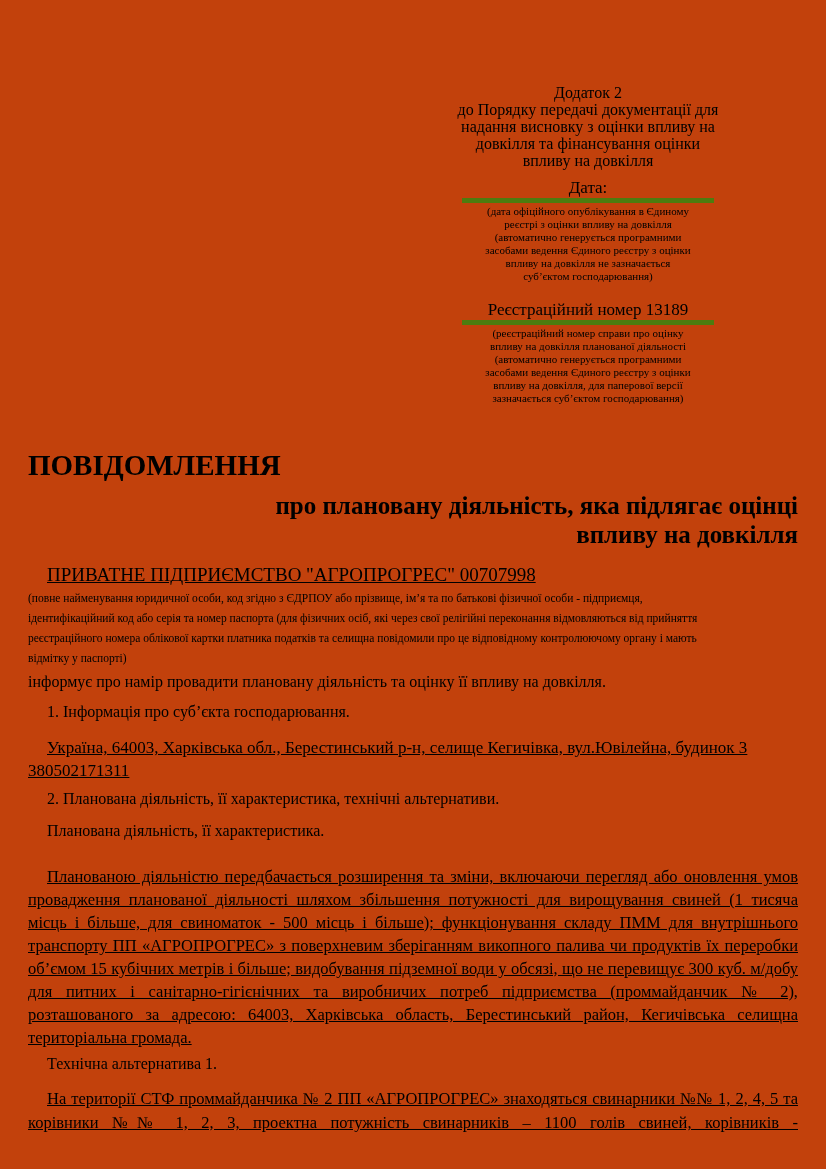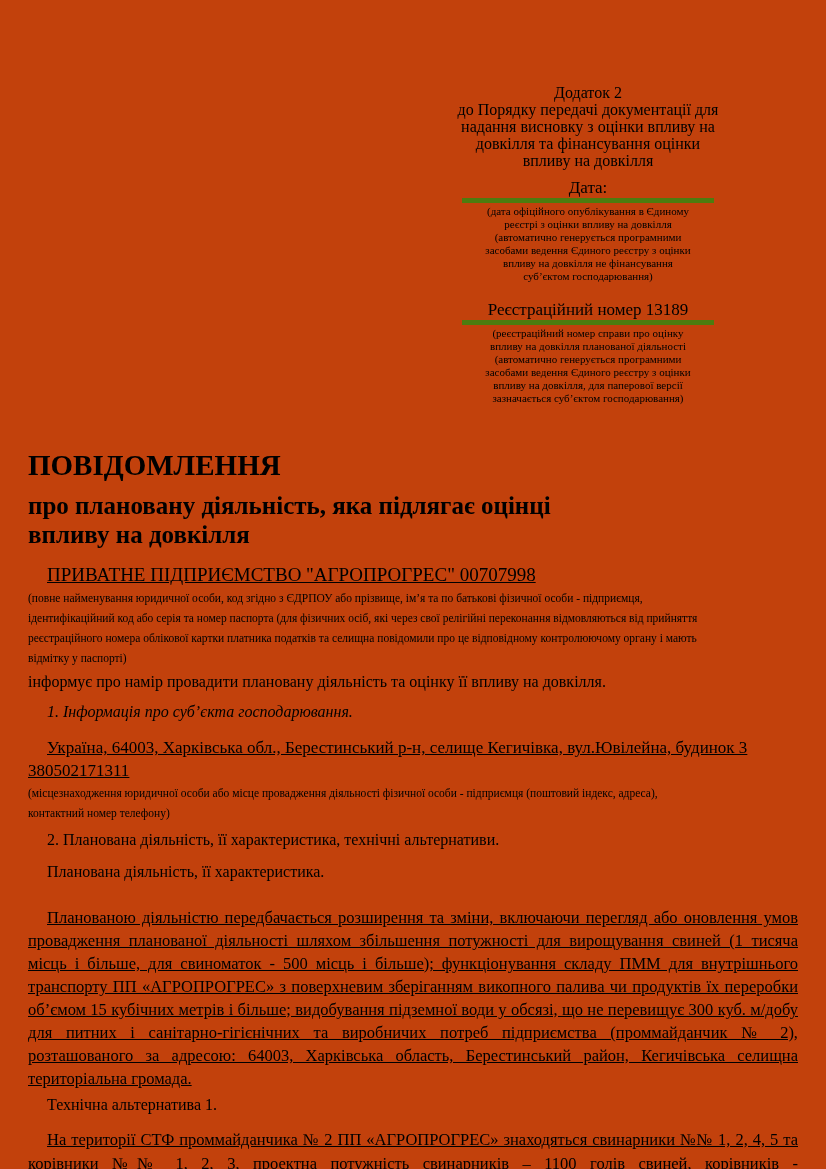--- a/index.html
+++ b/index.html
@@ -34,21 +34,21 @@
   .sig-note { font-size: 11px; line-height: 13px; margin-top: 2px; }
   
   .doc-title {
     text-align: left;
     font-size: 29px;
     font-weight: bold;
     line-height: 33px;
     margin-top: 44px;
   }
   .doc-subtitle {
-    text-align: left;
+    text-align: right;
     font-size: 25px;
     font-weight: bold;
     line-height: 29px;
     margin-top: 9px;
   }
   
   .company-line {
     font-size: 19px;
     line-height: 23px;
     text-decoration: underline;
@@ -57,21 +57,21 @@
   }
   .center-note {
     text-align: left;
     font-size: 11.5px;
     line-height: 20px;
     margin-top: 2px;
   }
   .body-par { font-size: 16px; line-height: 21px; }
   .indent { text-indent: 19px; }
   .intro { margin-top: 3px; }
-  .heading1 { margin-top: 9px; font-style: italic; }
+  .heading1 { margin-top: 9px; }
   .address {
     font-size: 17px;
     line-height: 23px;
     text-decoration: underline;
     text-indent: 19px;
     margin-top: 14px;
   }
   .address-note { margin-top: 1px; }
   .heading2 { margin-top: 6px; }
   .subheading { margin-top: 11px; }
@@ -104,21 +104,21 @@
       <div class="appendix-line">довкілля та фінансування оцінки</div>
       <div class="appendix-line">впливу на довкілля</div>
     </div>
 
     <div class="sig-line">Дата:</div>
     <div class="sig-note">
       <div>(дата офіційного опублікування в Єдиному</div>
       <div>реєстрі з оцінки впливу на довкілля</div>
       <div>(автоматично генерується програмними</div>
       <div>засобами ведення Єдиного реєстру з оцінки</div>
-      <div>впливу на довкілля не фінансування</div>
+      <div>впливу на довкілля не зазначається</div>
       <div>суб’єктом господарювання)</div>
     </div>
 
     <div class="sig-line reg-sig">Реєстраційний номер 13189</div>
     <div class="sig-note">
       <div>(реєстраційний номер справи про оцінку</div>
       <div>впливу на довкілля планованої діяльності</div>
       <div>(автоматично генерується програмними</div>
       <div>засобами ведення Єдиного реєстру з оцінки</div>
       <div>впливу на довкілля, для паперової версії</div>
@@ -138,24 +138,20 @@
     <div>ідентифікаційний код або серія та номер паспорта (для фізичних осіб, які через свої релігійні переконання відмовляються від прийняття</div>
     <div>реєстраційного номера облікової картки платника податків та селищна повідомили про це відповідному контролюючому органу і мають</div>
     <div>відмітку у паспорті)</div>
   </div>
 
   <div class="body-par intro">інформує про намір провадити плановану діяльність та оцінку її впливу на довкілля.</div>
 
   <div class="body-par indent heading1">1. Інформація про суб’єкта господарювання.</div>
 
   <div class="address">Україна, 64003, Харківська обл., Берестинський р-н, селище Кегичівка, вул.Ювілейна, будинок 3 380502171311</div>
-  <div class="center-note address-note">
-    <div>(місцезнаходження юридичної особи або місце провадження діяльності фізичної особи - підприємця (поштовий індекс, адреса),</div>
-    <div>контактний номер телефону)</div>
-  </div>
 
   <div class="body-par indent heading2">2. Планована діяльність, її характеристика, технічні альтернативи.</div>
   <div class="body-par indent subheading">Планована діяльність, її характеристика.</div>
 
   <div class="justified-par">Планованою діяльністю передбачається розширення та зміни, включаючи перегляд або оновлення умов провадження планованої діяльності шляхом збільшення потужності для вирощування свиней (1 тисяча місць і більше, для свиноматок - 500 місць і більше); функціонування складу ПММ для внутрішнього транспорту ПП «АГРОПРОГРЕС» з поверхневим зберіганням викопного палива чи продуктів їх переробки об’ємом 15 кубічних метрів і більше; видобування підземної води у обсязі, що не перевищує 300 куб. м/добу для питних і санітарно-гігієнічних та виробничих потреб підприємства (проммайданчик № 2), розташованого за адресою: 64003, Харківська область, Берестинський район, Кегичівська селищна територіальна громада.</div>
 
   <div class="body-par indent alt-heading">Технічна альтернатива 1.</div>
 
   <div class="justified-par last-par">На території СТФ проммайданчика № 2 ПП «АГРОПРОГРЕС» знаходяться свинарники №№ 1, 2, 4, 5 та корівники №№ 1, 2, 3, проектна потужність свинарників – 1100 голів свиней, корівників -</div>
 

